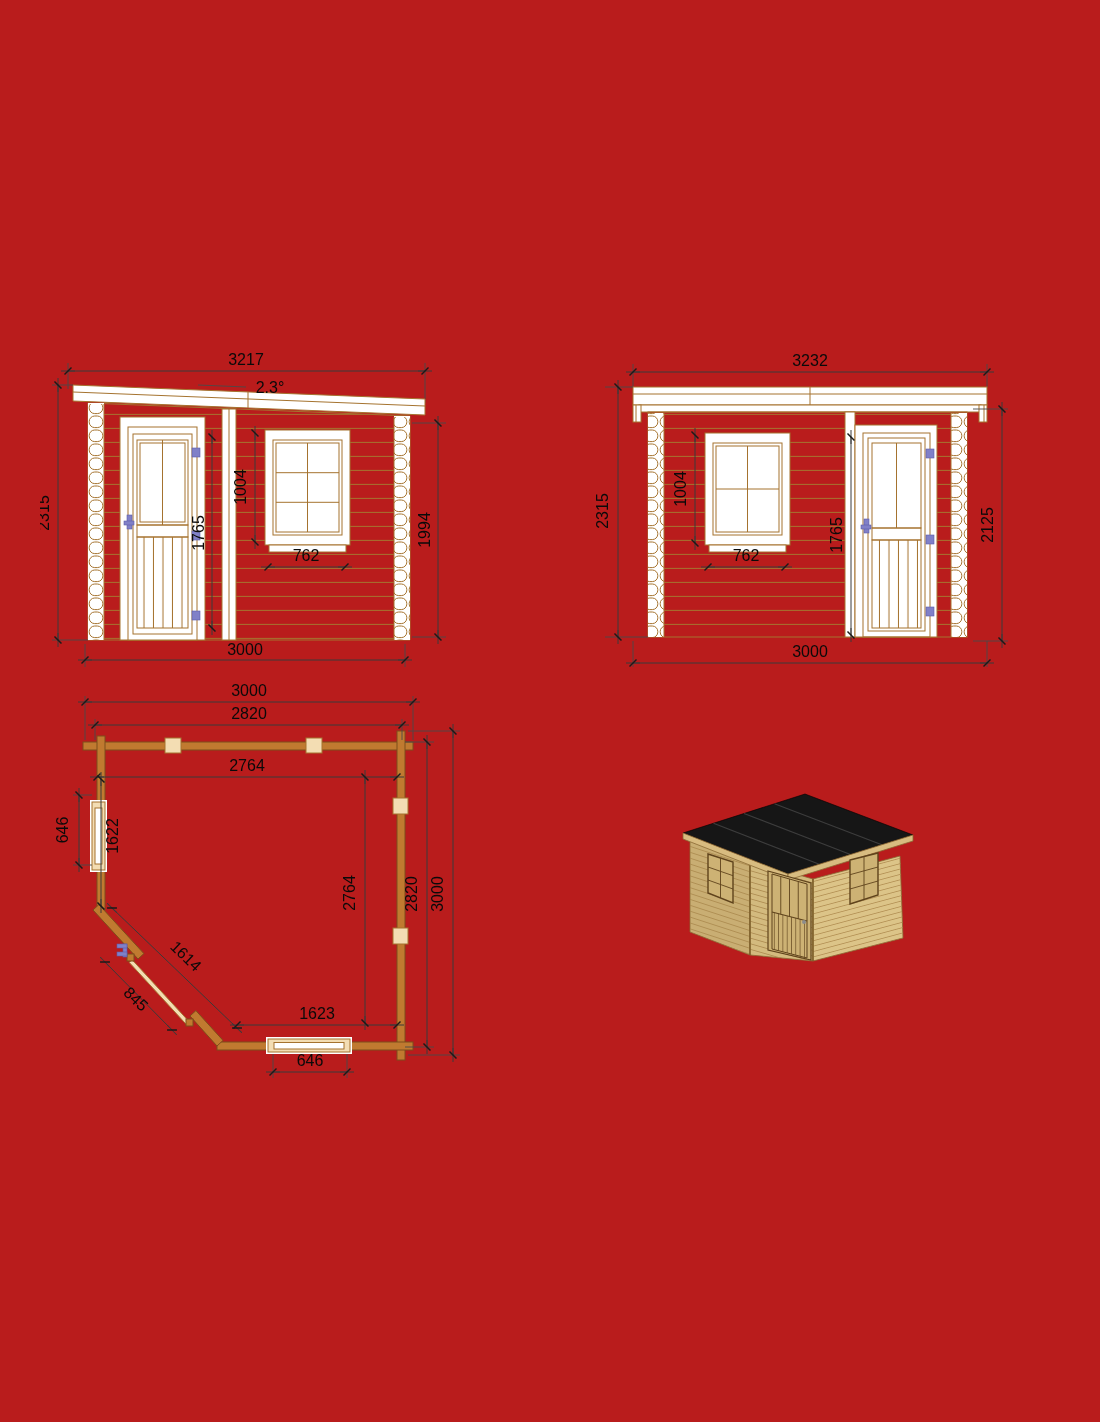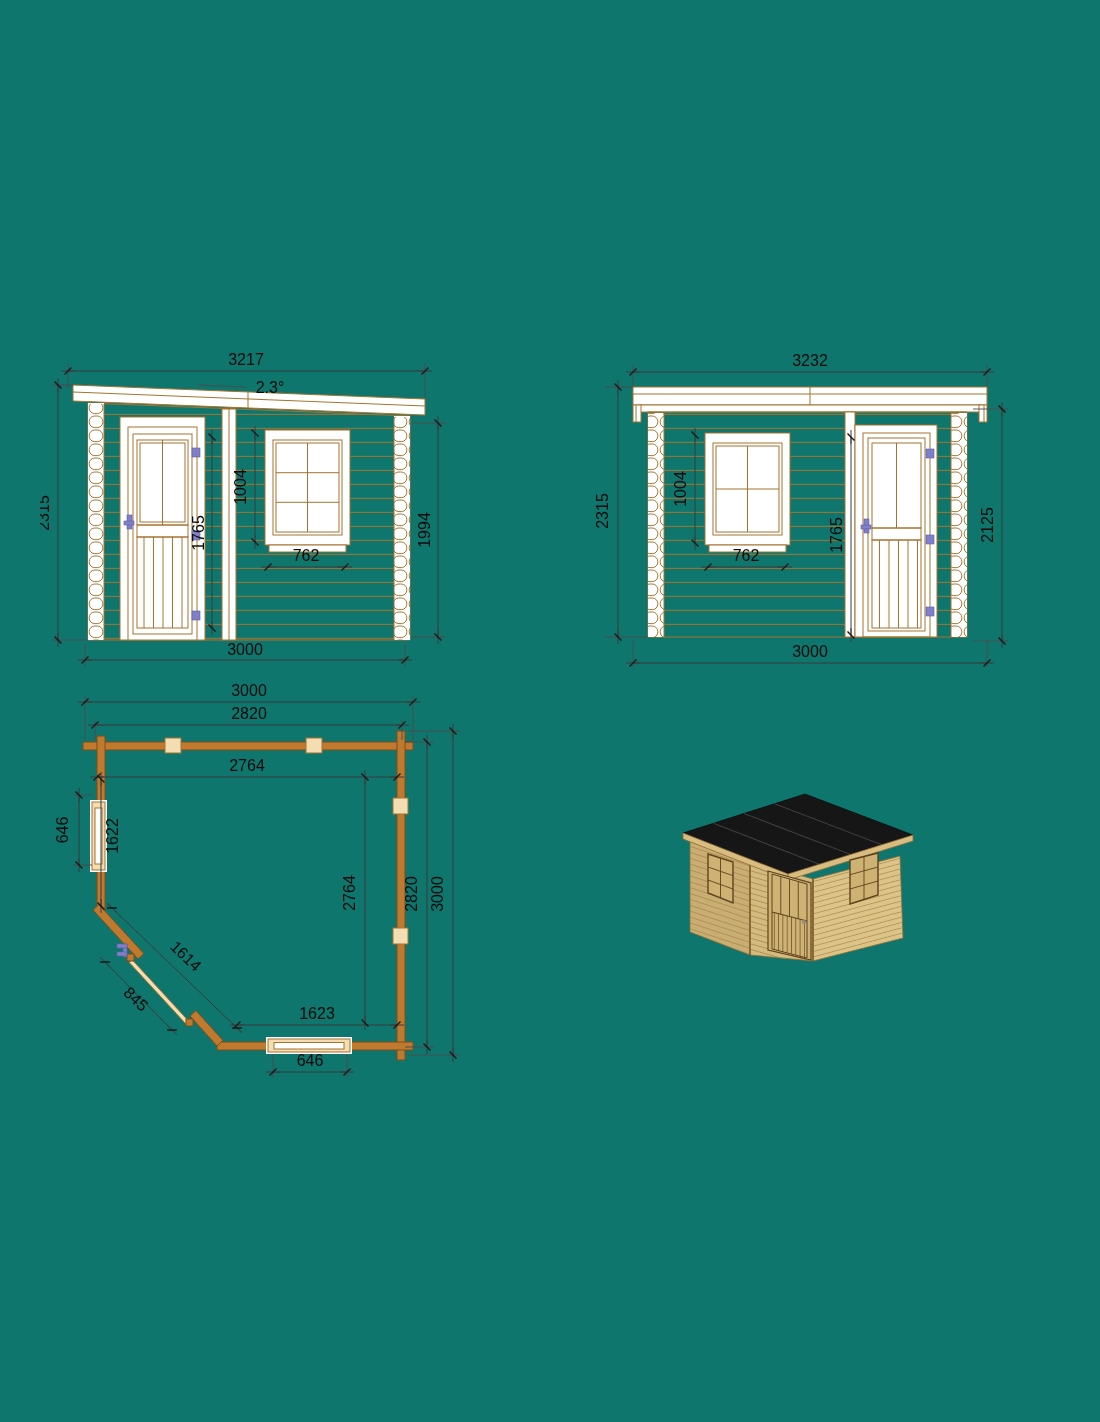--- a/index.html
+++ b/index.html
@@ -1,16 +1,16 @@
 <!DOCTYPE html>
 <html><head>
 <meta charset="utf-8">
 <style>
   html,body{margin:0;padding:0;background:#ffffff;}
-  #canvas{position:relative;width:1100px;height:1422px;background:#0f766e;overflow:hidden;
+  #canvas{position:relative;width:1100px;height:1422px;background:#b91c1c;overflow:hidden;
           font-family:"Liberation Sans",sans-serif;}
   svg.fig{position:absolute;}
   .wd{stroke:#a5732f;stroke-width:1;fill:none;}
   .wdf{stroke:#a5732f;stroke-width:1;fill:#ffffff;}
   .ext{stroke:#4a4a4a;stroke-width:0.9;fill:none;}
   .dl{stroke:#3a3a3a;stroke-width:1;fill:none;}
   .dt{font-family:"Liberation Sans",sans-serif;font-size:16px;fill:#0a0a0a;text-anchor:middle;}
   .hw{fill:#8080c8;stroke:#5c5ca8;stroke-width:0.6;}
   .pf{fill:#c07a30;stroke:#7d4e1a;stroke-width:1;}
   .ps{fill:#f3ddb3;stroke:#a5732f;stroke-width:1;}

